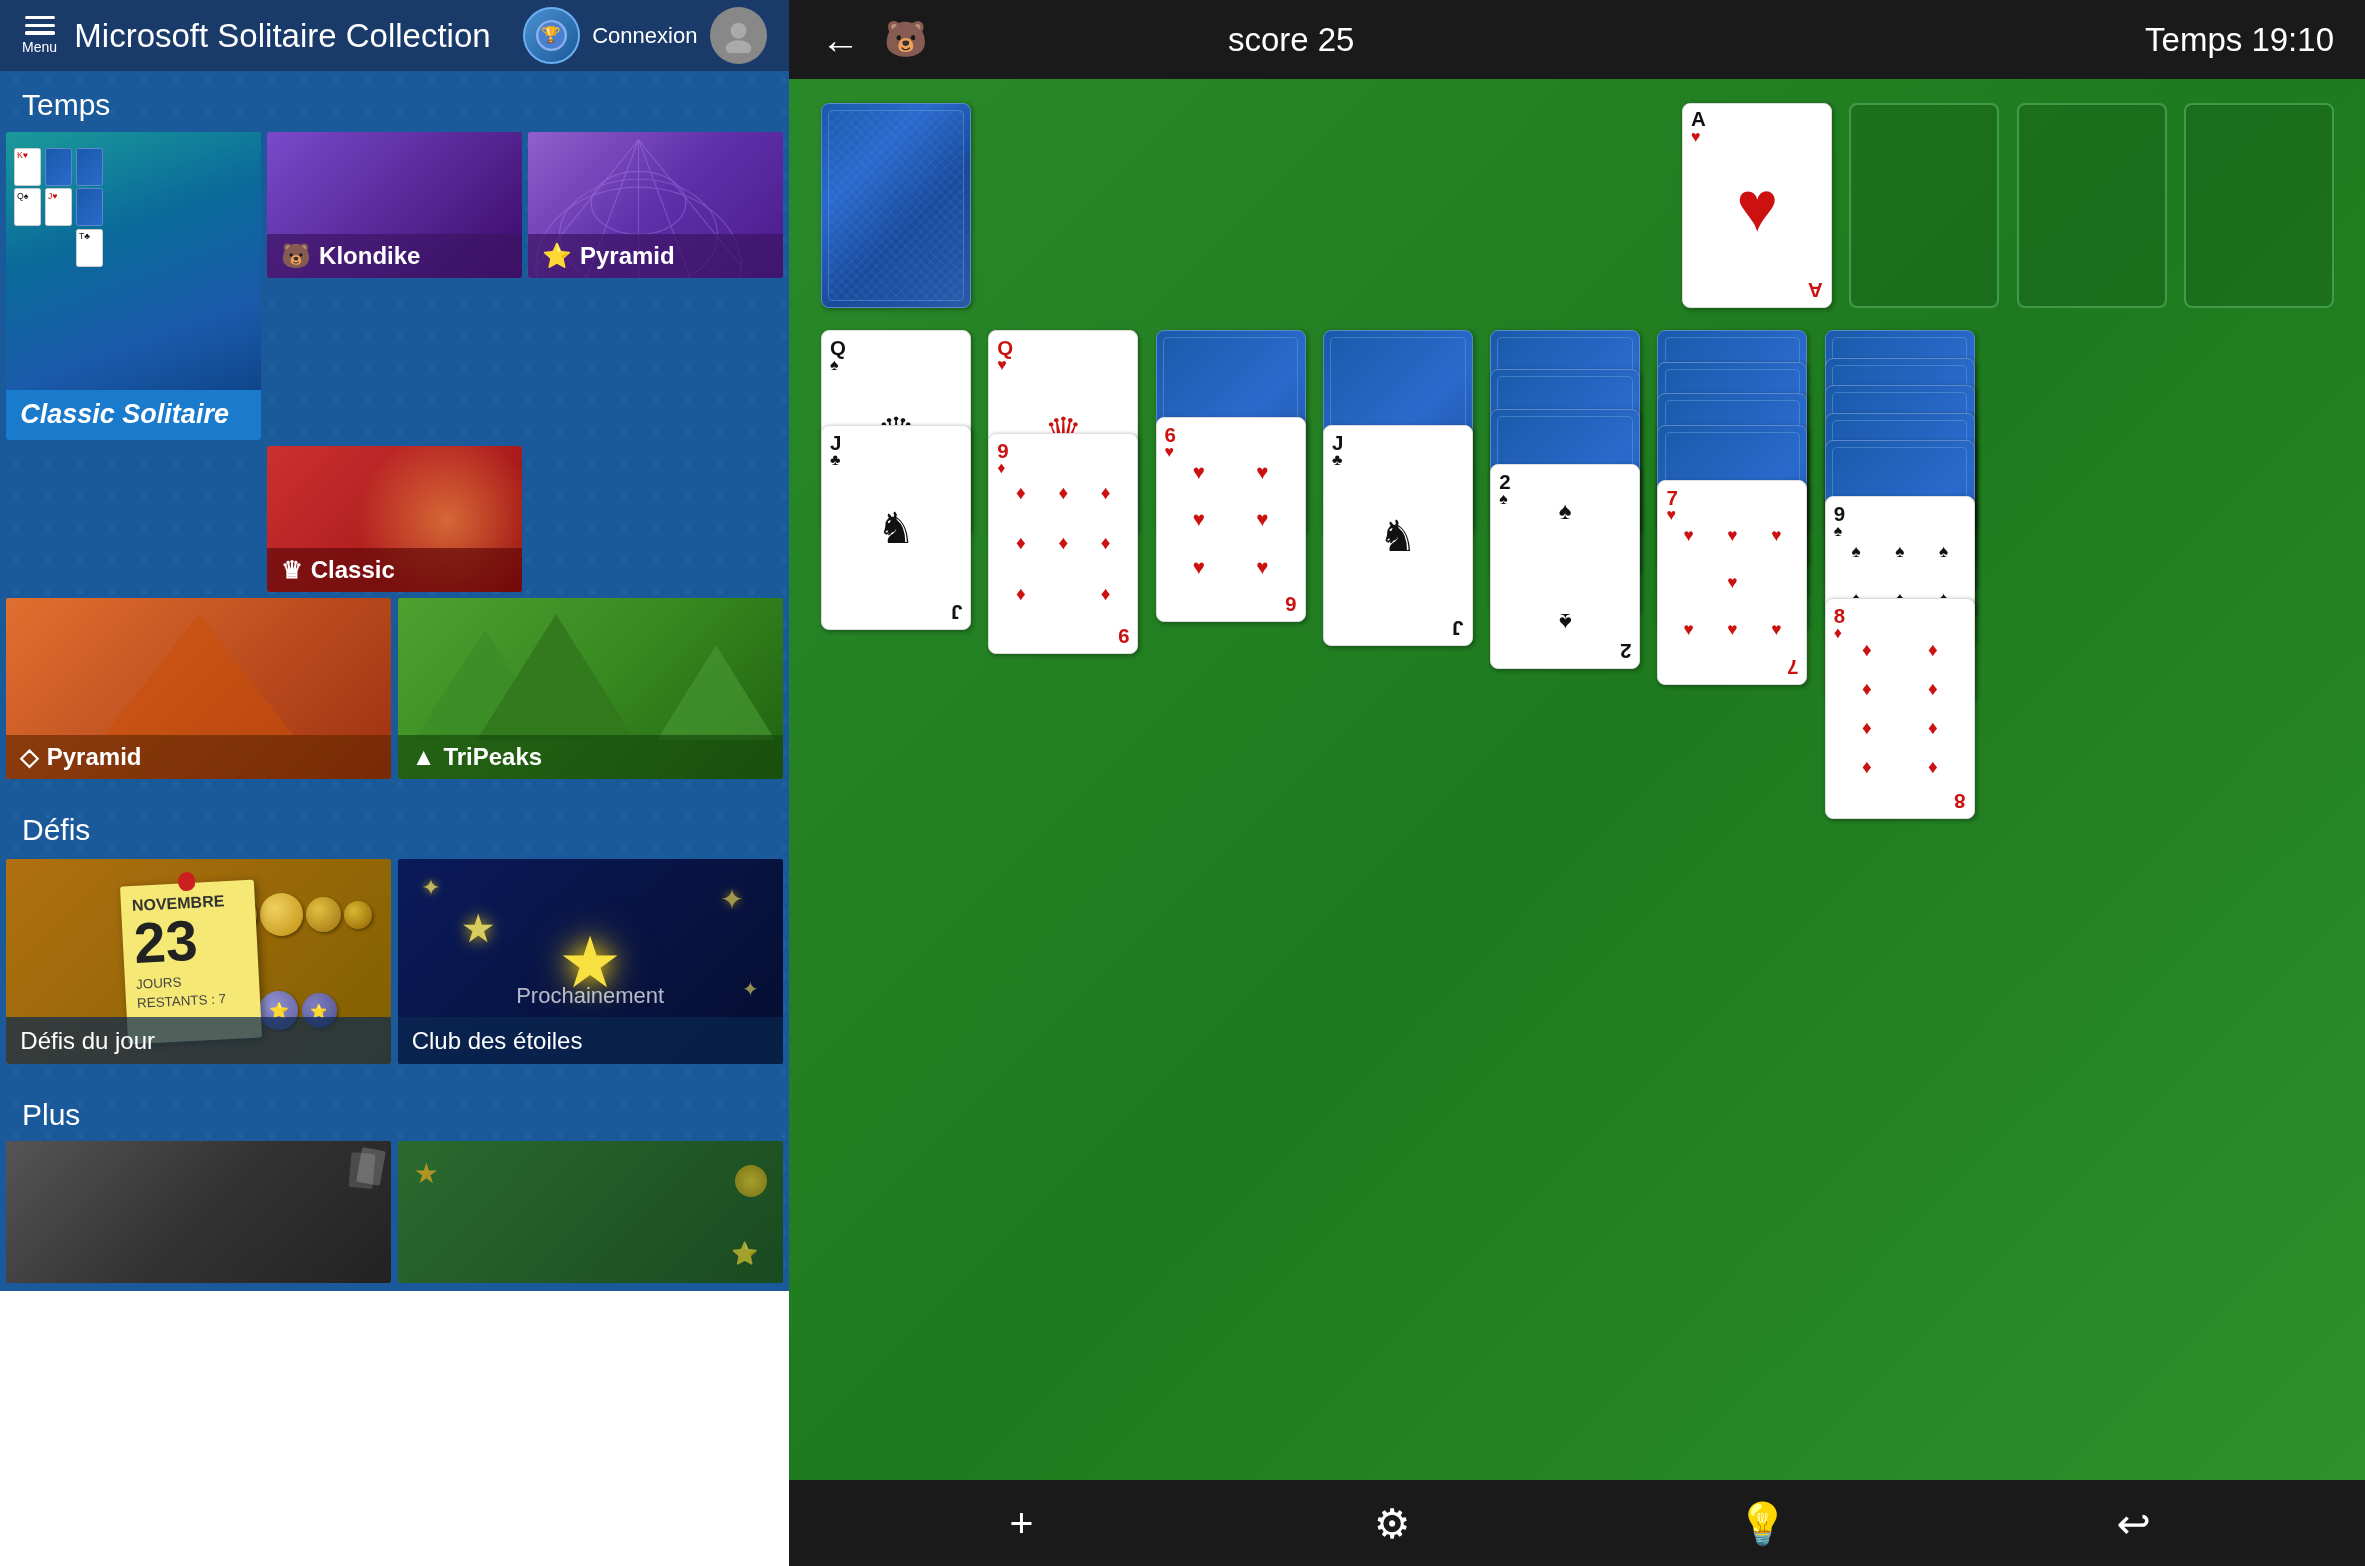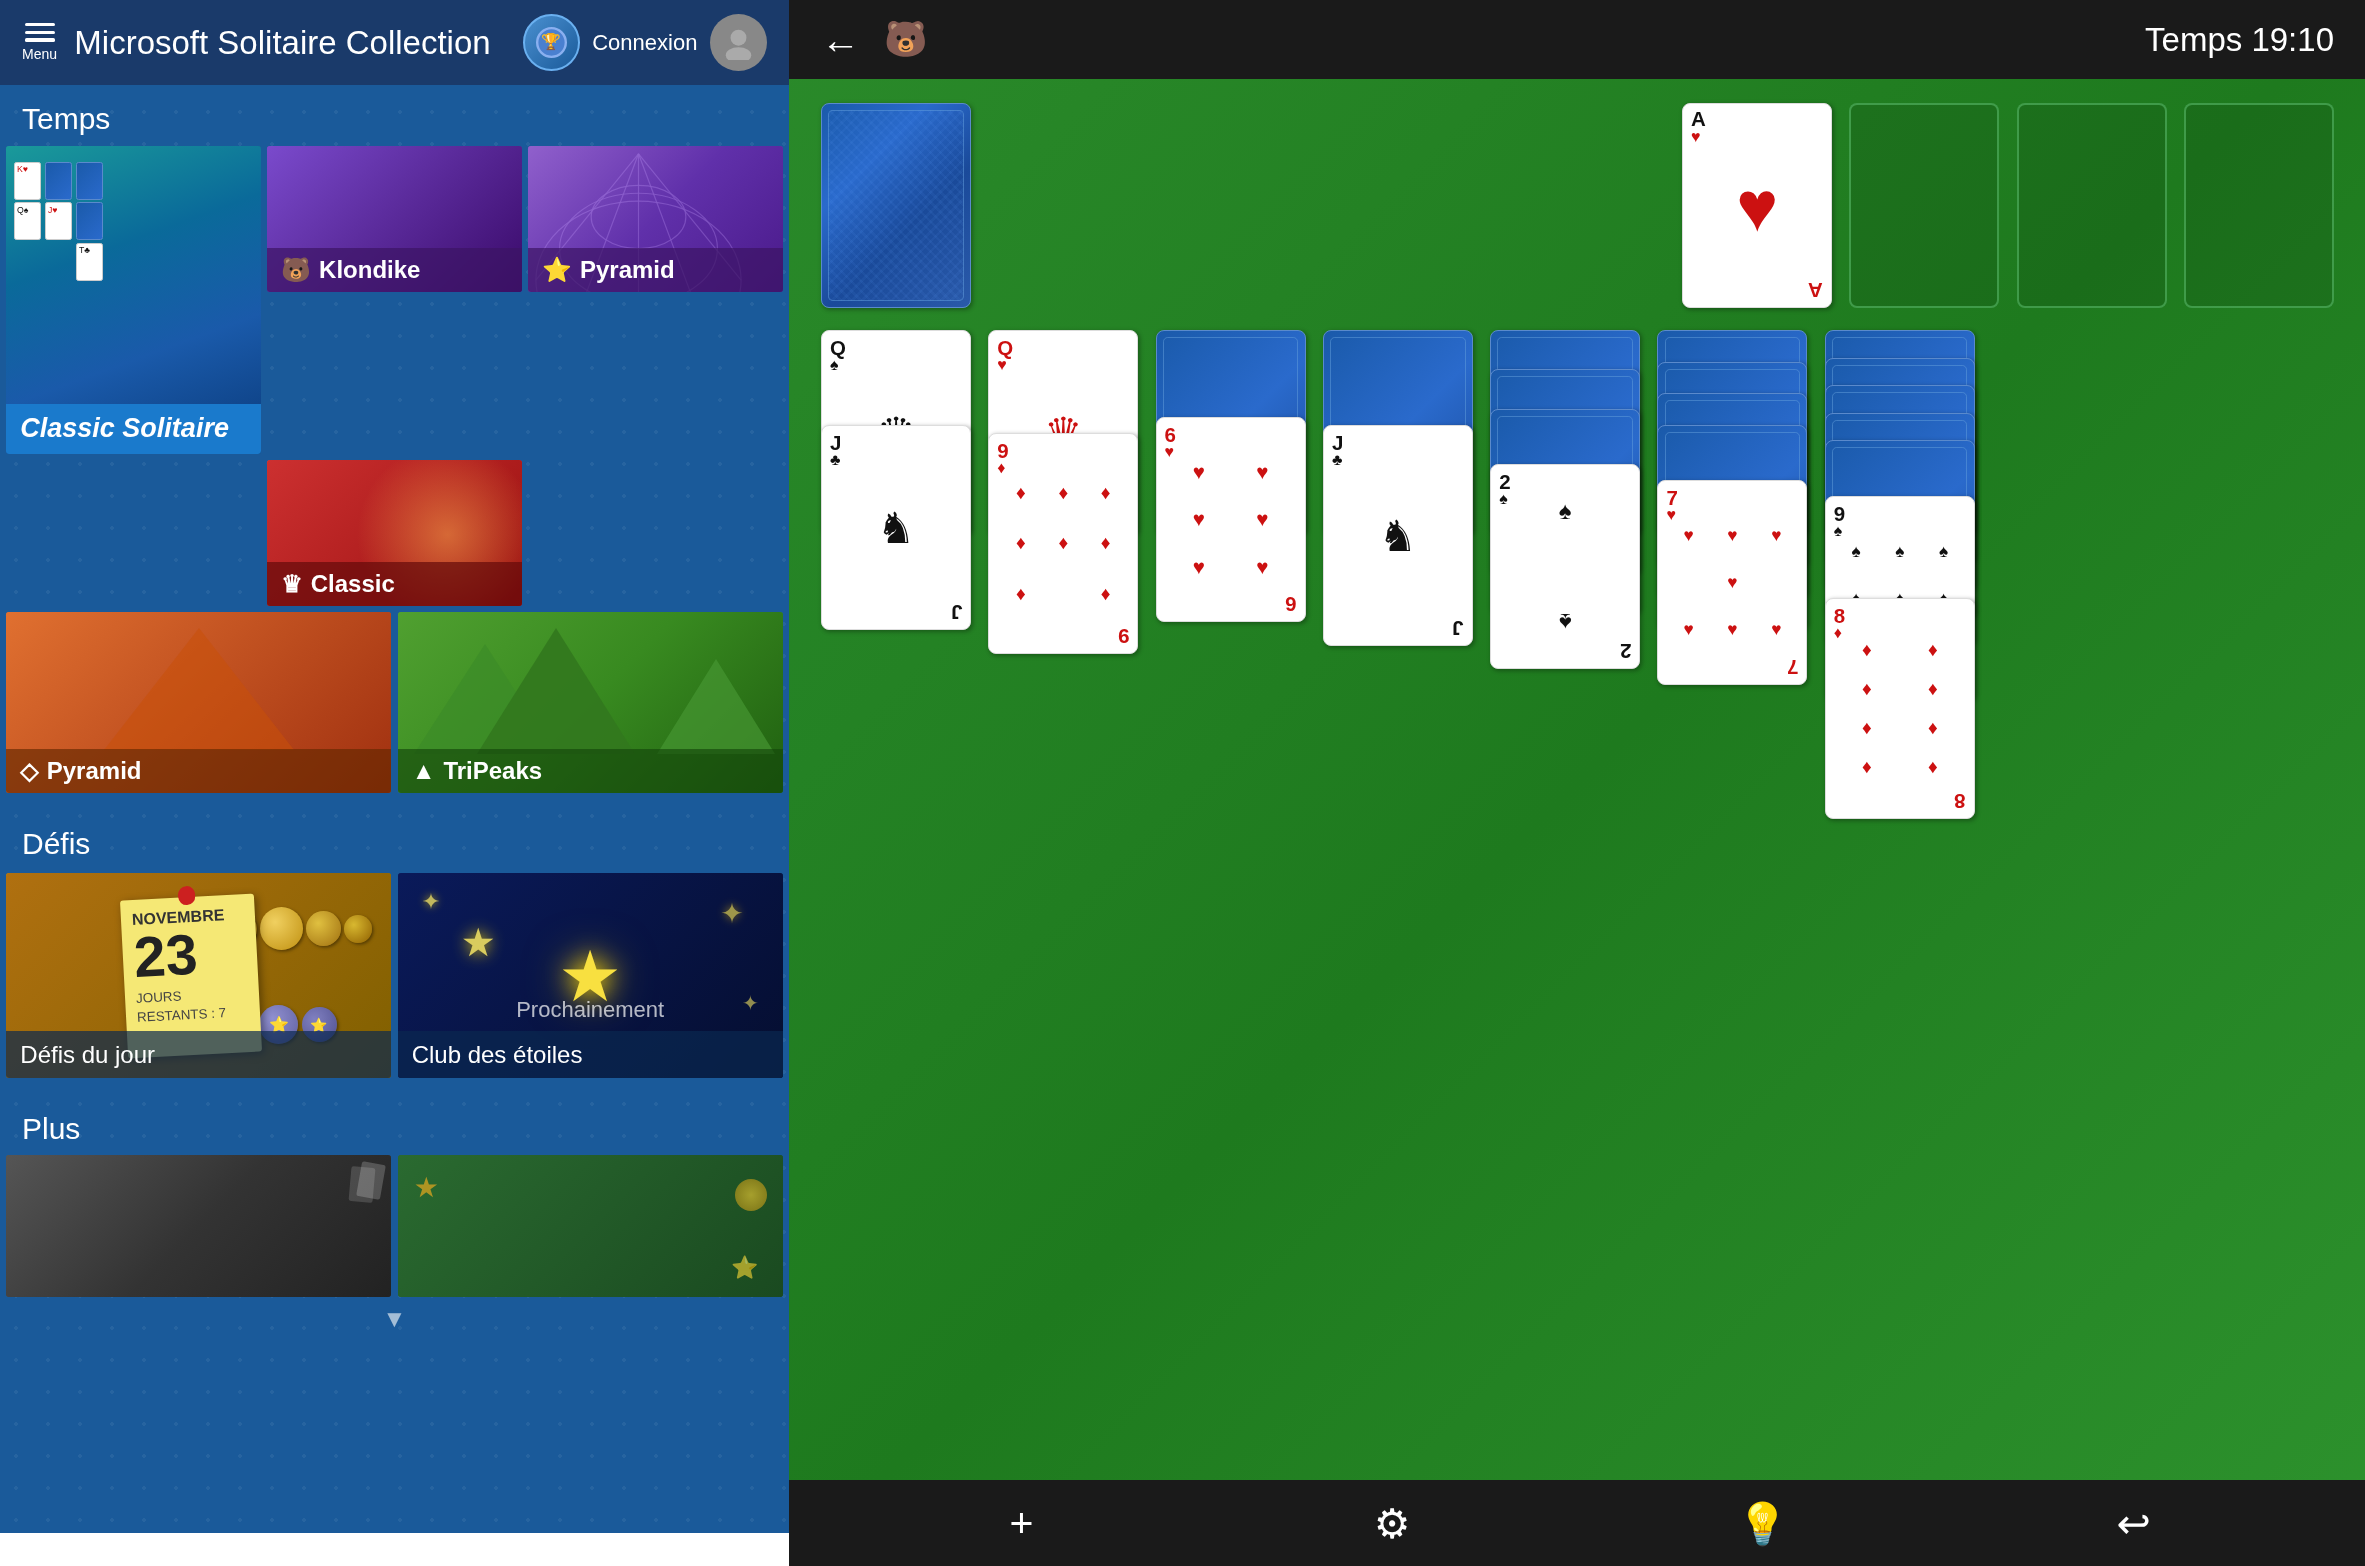--- a/index.html
+++ b/index.html
@@ -7,27 +7,28 @@
       width: 2366px;
       height: 1567px;
       display: flex;
       font-family: 'Segoe UI', Arial, sans-serif;
       overflow: hidden;
     }
 
     
     .left-panel {
       width: 789px;
-      height: 1533px;
+      height: 1291px;
       background: #1a5a9a;
       background-image: radial-gradient(circle at 16px 16px, rgba(255,255,255,0.06) 1.6px, transparent 1.6px);
       background-size: 32px 32px;
       display: flex;
       flex-direction: column;
       overflow: hidden;
+      justify-content: space-between;
     }
 
     
     .header {
       background: #1a3a6a;
       display: flex;
       align-items: center;
       padding: 14px 22px;
       gap: 17.3px;
       min-height: 71px;
@@ -671,20 +672,21 @@
   </div>
 
   <div class="scroll-indicator">▼</div>
 </div>
 
 <div class="right-panel">
 
   <div class="game-header">
     <div class="back-btn">←</div>
     <span class="bear-icon">🐻</span>
+    <div class="game-score">score 25</div>
     <div class="game-timer">Temps 19:10</div>
   </div>
 
   <div class="card-table">
 
     <div class="top-row">
 
       <div class="card face-down"></div>
 
       <div class="top-spacer"></div>

